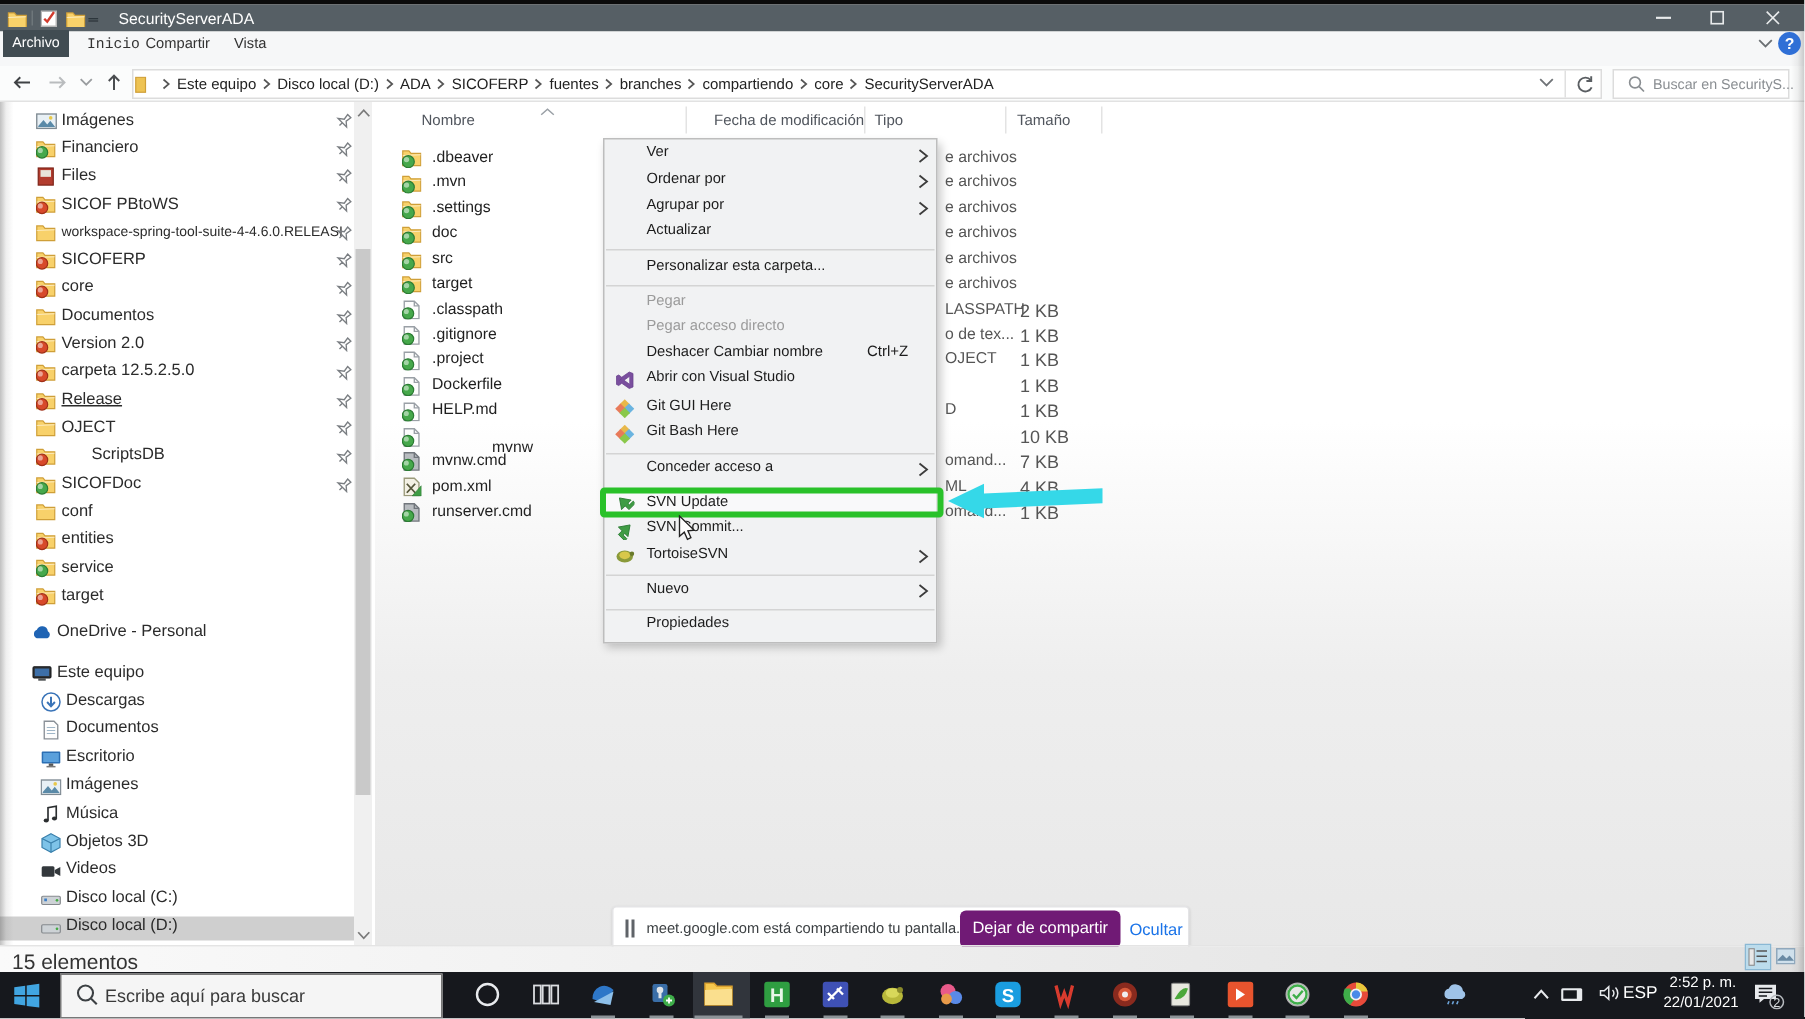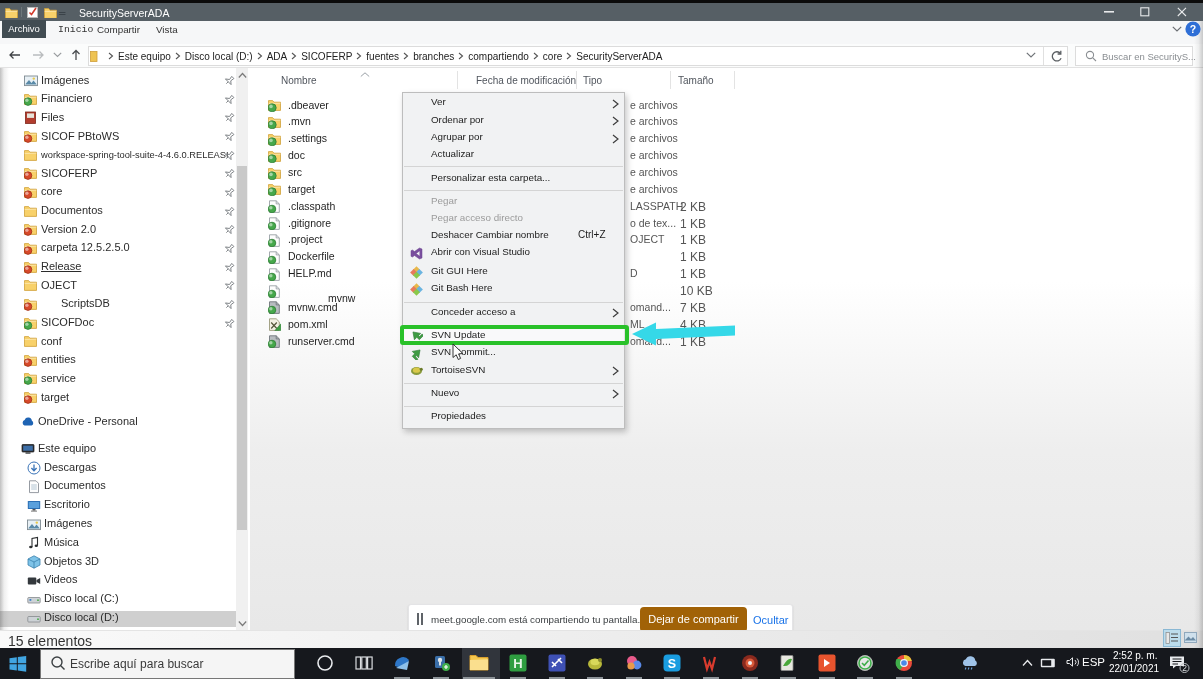--- a/index.html
+++ b/index.html
@@ -31,21 +31,21 @@
 
   #menu { left:402px; top:92px; width:223px; height:337px; background:#f1f2f3; border:1px solid #bdbdbd; box-shadow:2px 3px 6px rgba(0,0,0,0.22); }
   .mi { position:absolute; left:431px; font-size:9.8px; color:#1c1c1c; white-space:nowrap; }
   .mid { color:#9b9b9b; }
   .msep { position:absolute; left:404px; width:219px; height:1px; background:#d4d4d4; }
   .mkey { position:absolute; left:578px; font-size:10px; color:#1c1c1c; }
 
   #greenbox { left:400px; top:324.5px; width:229px; height:20.5px; border:4px solid #29c129; border-radius:3px; background:rgba(255,255,255,0.55); }
 
   #sharebar { left:408px; top:604px; width:385px; height:31px; background:#fff; border:1px solid #e4e4e6; border-radius:3px; box-shadow:0 1px 2px rgba(0,0,0,0.12); }
-  #sharebtn { left:640px; top:607px; width:107px; height:25px; background:#a16207; border-radius:4px; color:#fff; font-size:11px; text-align:center; line-height:25px; }
+  #sharebtn { left:640px; top:607px; width:107px; height:25px; background:#701a75; border-radius:4px; color:#fff; font-size:11px; text-align:center; line-height:25px; }
 
   #statusbar { left:0; top:630px; width:1203px; height:18px; background:linear-gradient(90deg,#fafafa,#ececec 55%,#e0e0e0); border-top:1px solid #e4e4e4; }
   #taskbar { left:0; top:648px; width:1203px; height:31px; background:#16181d; }
   #tsearch { left:40px; top:649px; width:255px; height:30px; background:#f5f5f5; border:1px solid #777; }
   .tund { position:absolute; top:676.5px; height:2px; background:#8d9398; }
   .trtxt { position:absolute; color:#fff; white-space:nowrap; }
 </style>
 </head>
 <body>
 <div class="abs" id="topblack"></div>

